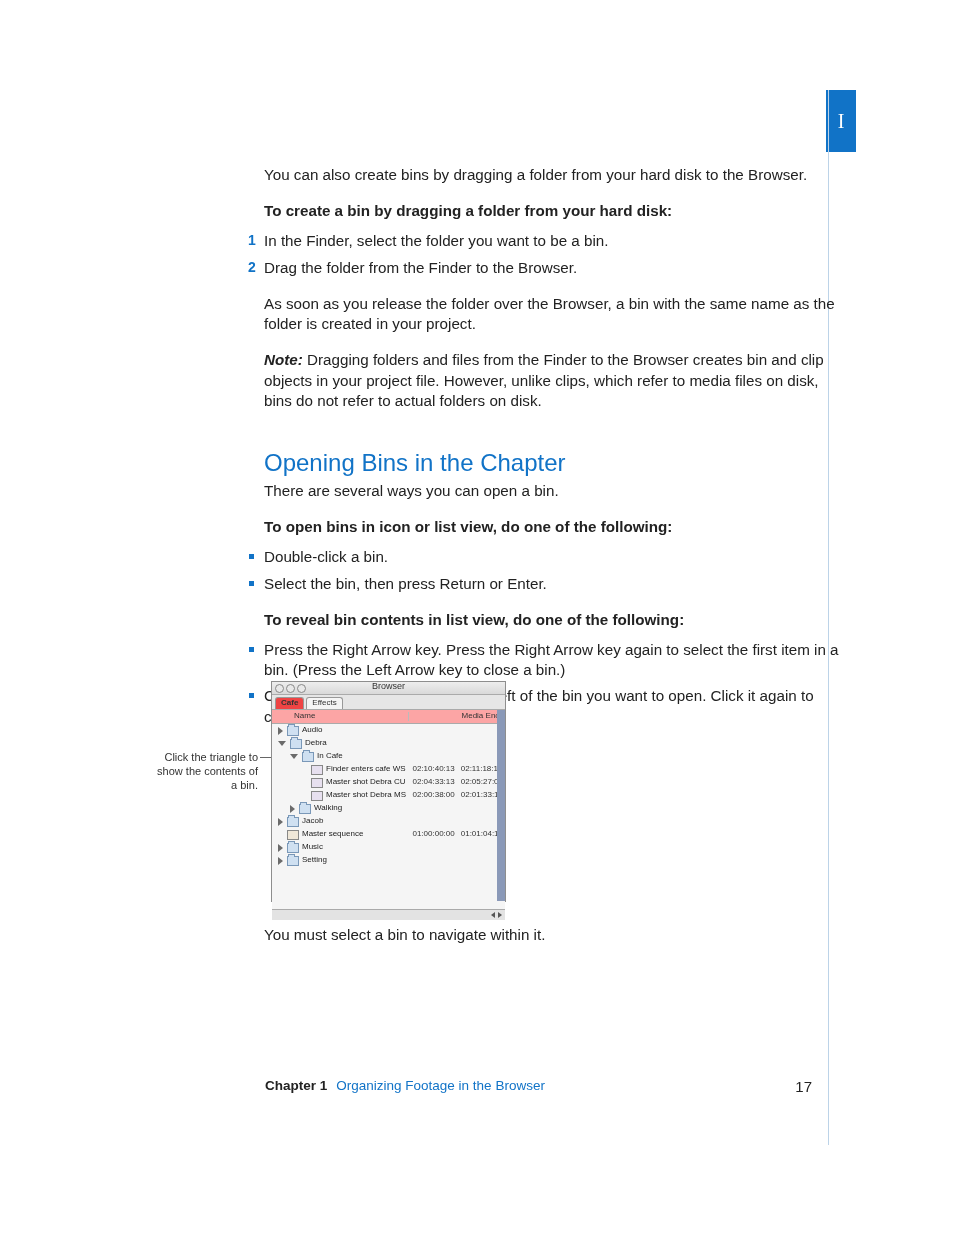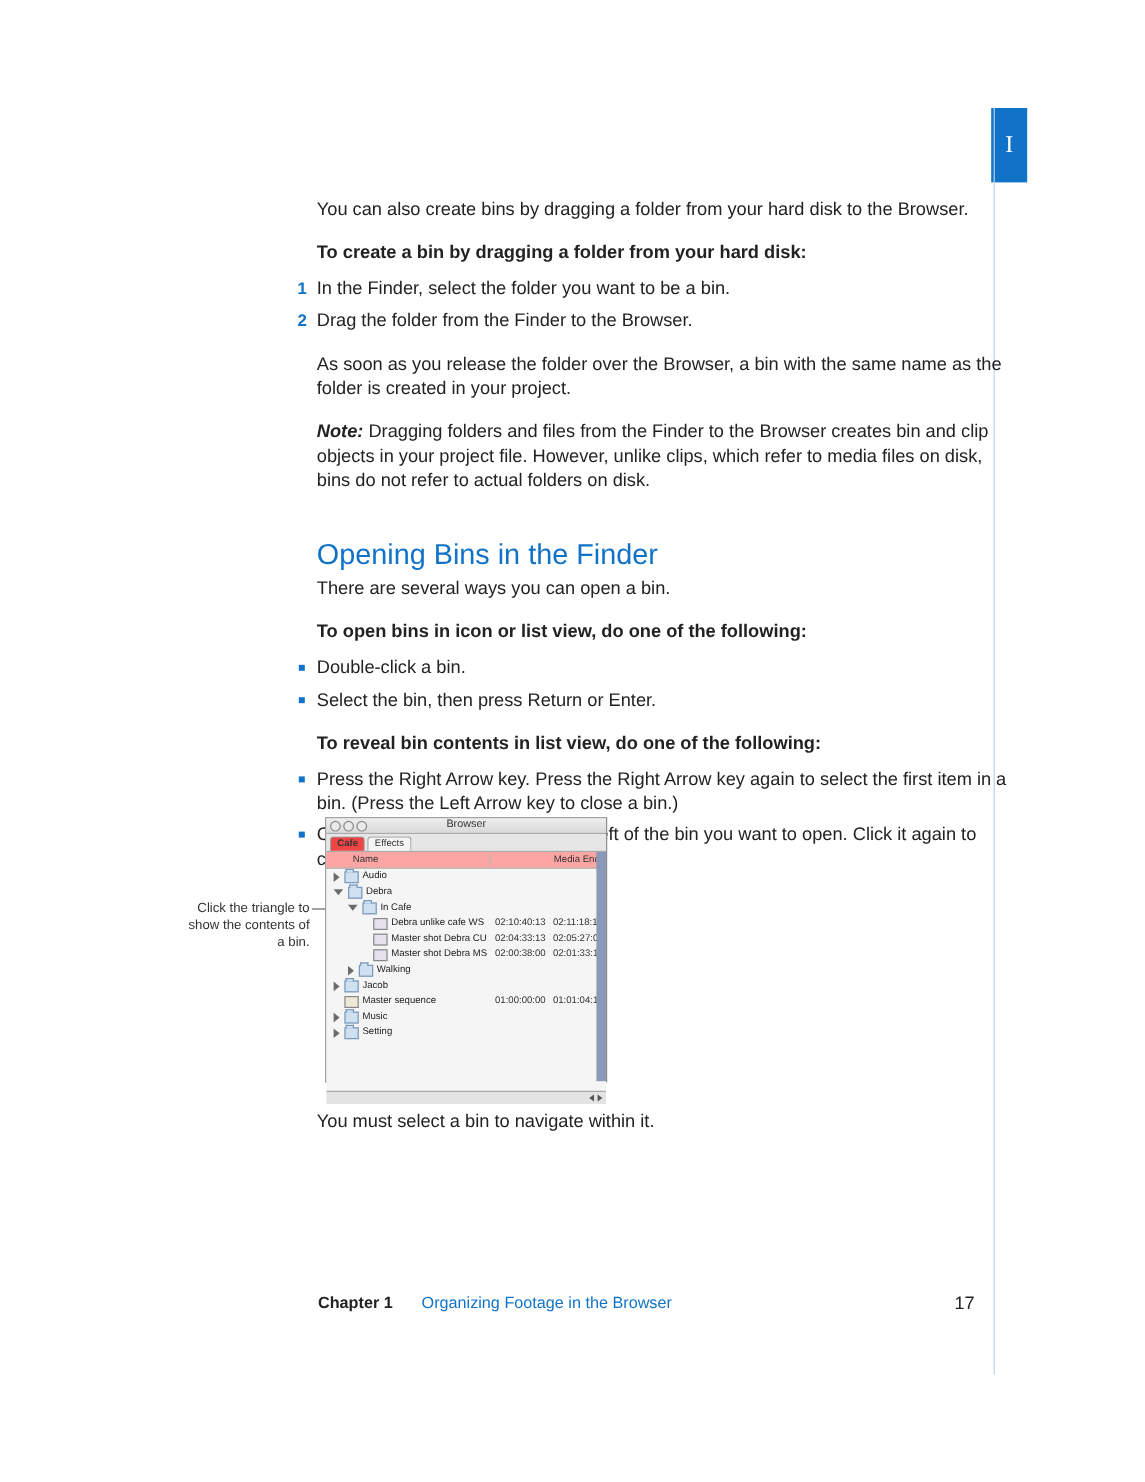--- a/index.html
+++ b/index.html
@@ -248,21 +248,21 @@
   .bottom-area{
     position:absolute;
     left:265px;
     top:1077px;
     width:575px;
     font-size:13.5px;
     color:#222;
     display:flex;
   }
   .bottom-area .ch{font-weight:700;}
-  .bottom-area .title{color:#1173c7; margin-left:24px;}
+  .bottom-area .title{color:#1173c7; margin-left:9px;}
   .pagenum{
     position:absolute;
     right:142px;
     top:1077px;
     font-size:15px;
   }
   .after-shot{
     position:absolute;
     left:264px;
     top:925px;
@@ -281,21 +281,21 @@
   <div class="para bold spaced-top">To create a bin by dragging a folder from your hard disk:</div>
   <ol class="num-list">
     <li><span class="num">1</span><span>In the Finder, select the folder you want to be a bin.</span></li>
     <li><span class="num">2</span><span>Drag the folder from the Finder to the Browser.</span></li>
   </ol>
   <div class="para spaced-top">As soon as you release the folder over the Browser, a bin with the same name as the folder is created in your project.</div>
   <div class="para spaced-top">
     <span class="italic bold">Note:</span><span>  Dragging folders and files from the Finder to the Browser creates bin and clip objects in your project file. However, unlike clips, which refer to media files on disk, bins do not refer to actual folders on disk.</span>
   </div>
 
-  <div class="h2">Opening Bins in the Finder</div>
+  <div class="h2">Opening Bins in the Chapter</div>
   <div class="para">There are several ways you can open a bin.</div>
 
   <div class="para bold spaced-top">To open bins in icon or list view, do one of the following:</div>
   <ul class="bullet-list">
     <li><span>Double-click a bin.</span></li>
     <li><span>Select the bin, then press Return or Enter.</span></li>
   </ul>
 
   <div class="para bold spaced-top">To reveal bin contents in list view, do one of the following:</div>
   <ul class="bullet-list">
@@ -358,21 +358,21 @@
         </div>
         <div class="cell-ms"></div>
         <div class="cell-me"></div>
       </div>
       <div class="row">
         <div class="cell-name">
           <span style="display: inline-block; width: 27px;"></span>
           <span style="display: inline-block; width: 8px;"></span>
           <span class="gap4"></span>
           <span class="clip-icon"></span>
-          <span>Debra unlike cafe WS</span>
+          <span>Finder enters cafe WS</span>
         </div>
         <div class="cell-ms">02:10:40:13</div>
         <div class="cell-me">02:11:18:17</div>
       </div>
       <div class="row">
         <div class="cell-name">
           <span style="display: inline-block; width: 27px;"></span>
           <span style="display: inline-block; width: 8px;"></span>
           <span class="gap4"></span>
           <span class="clip-icon"></span>

